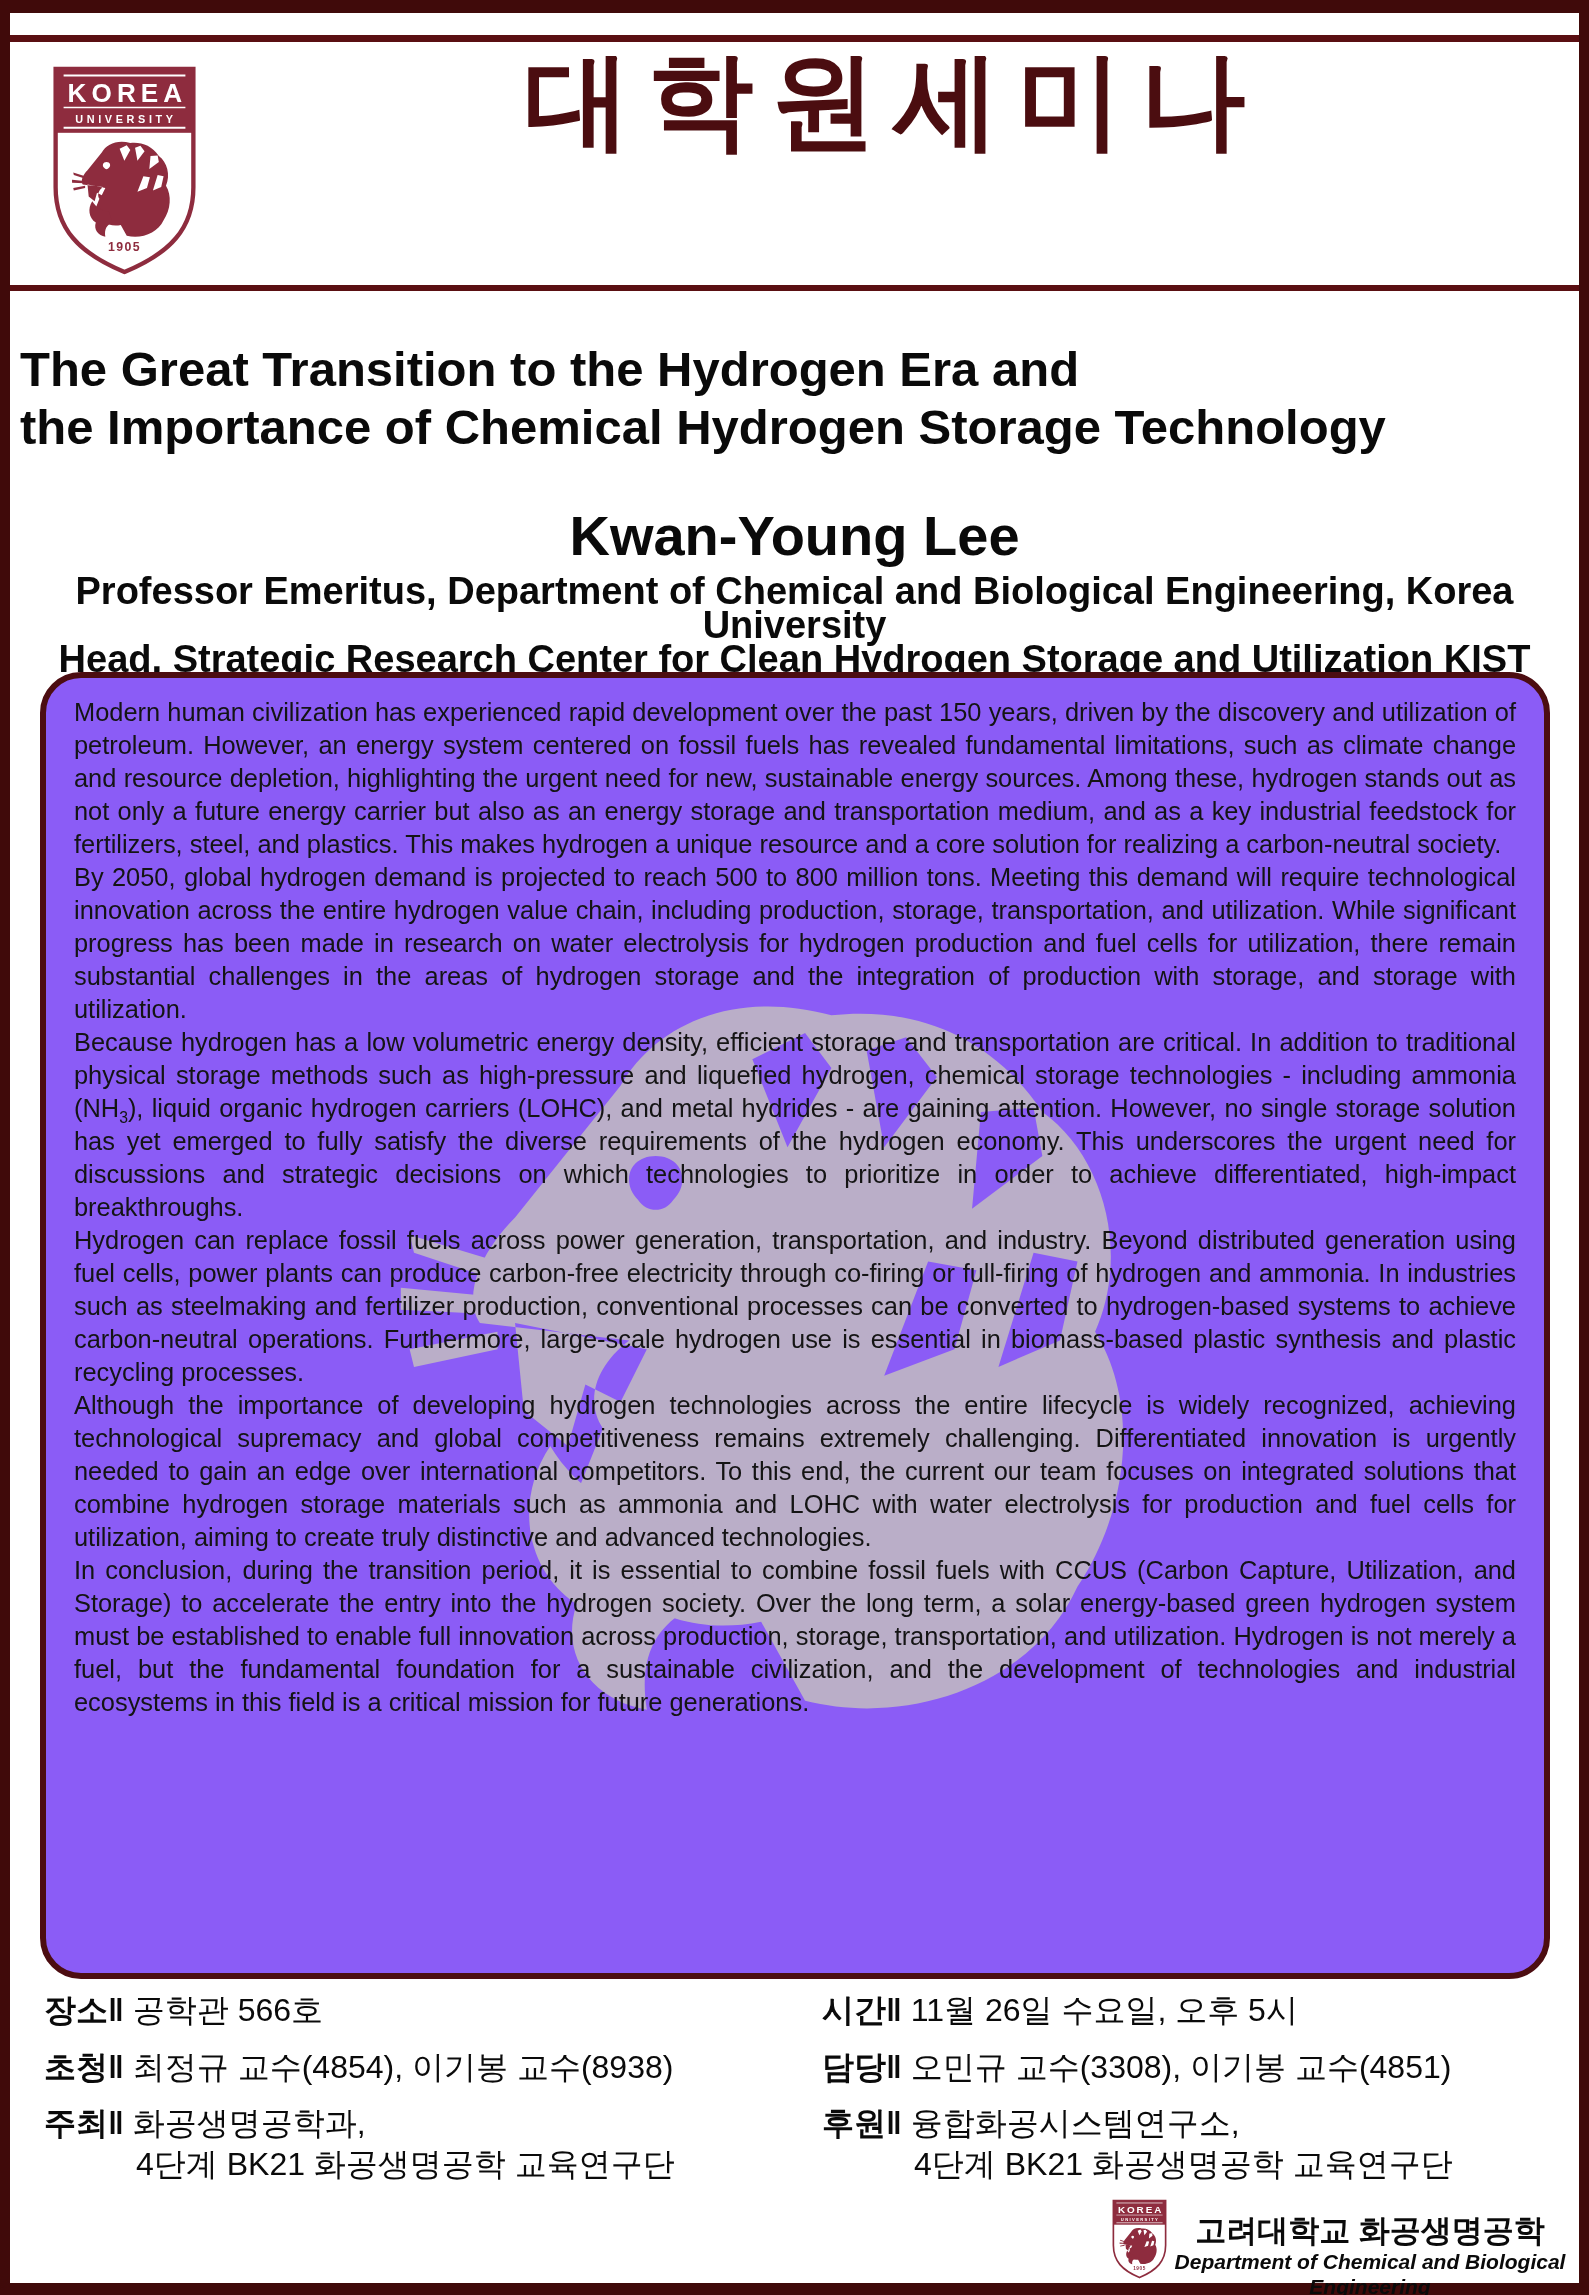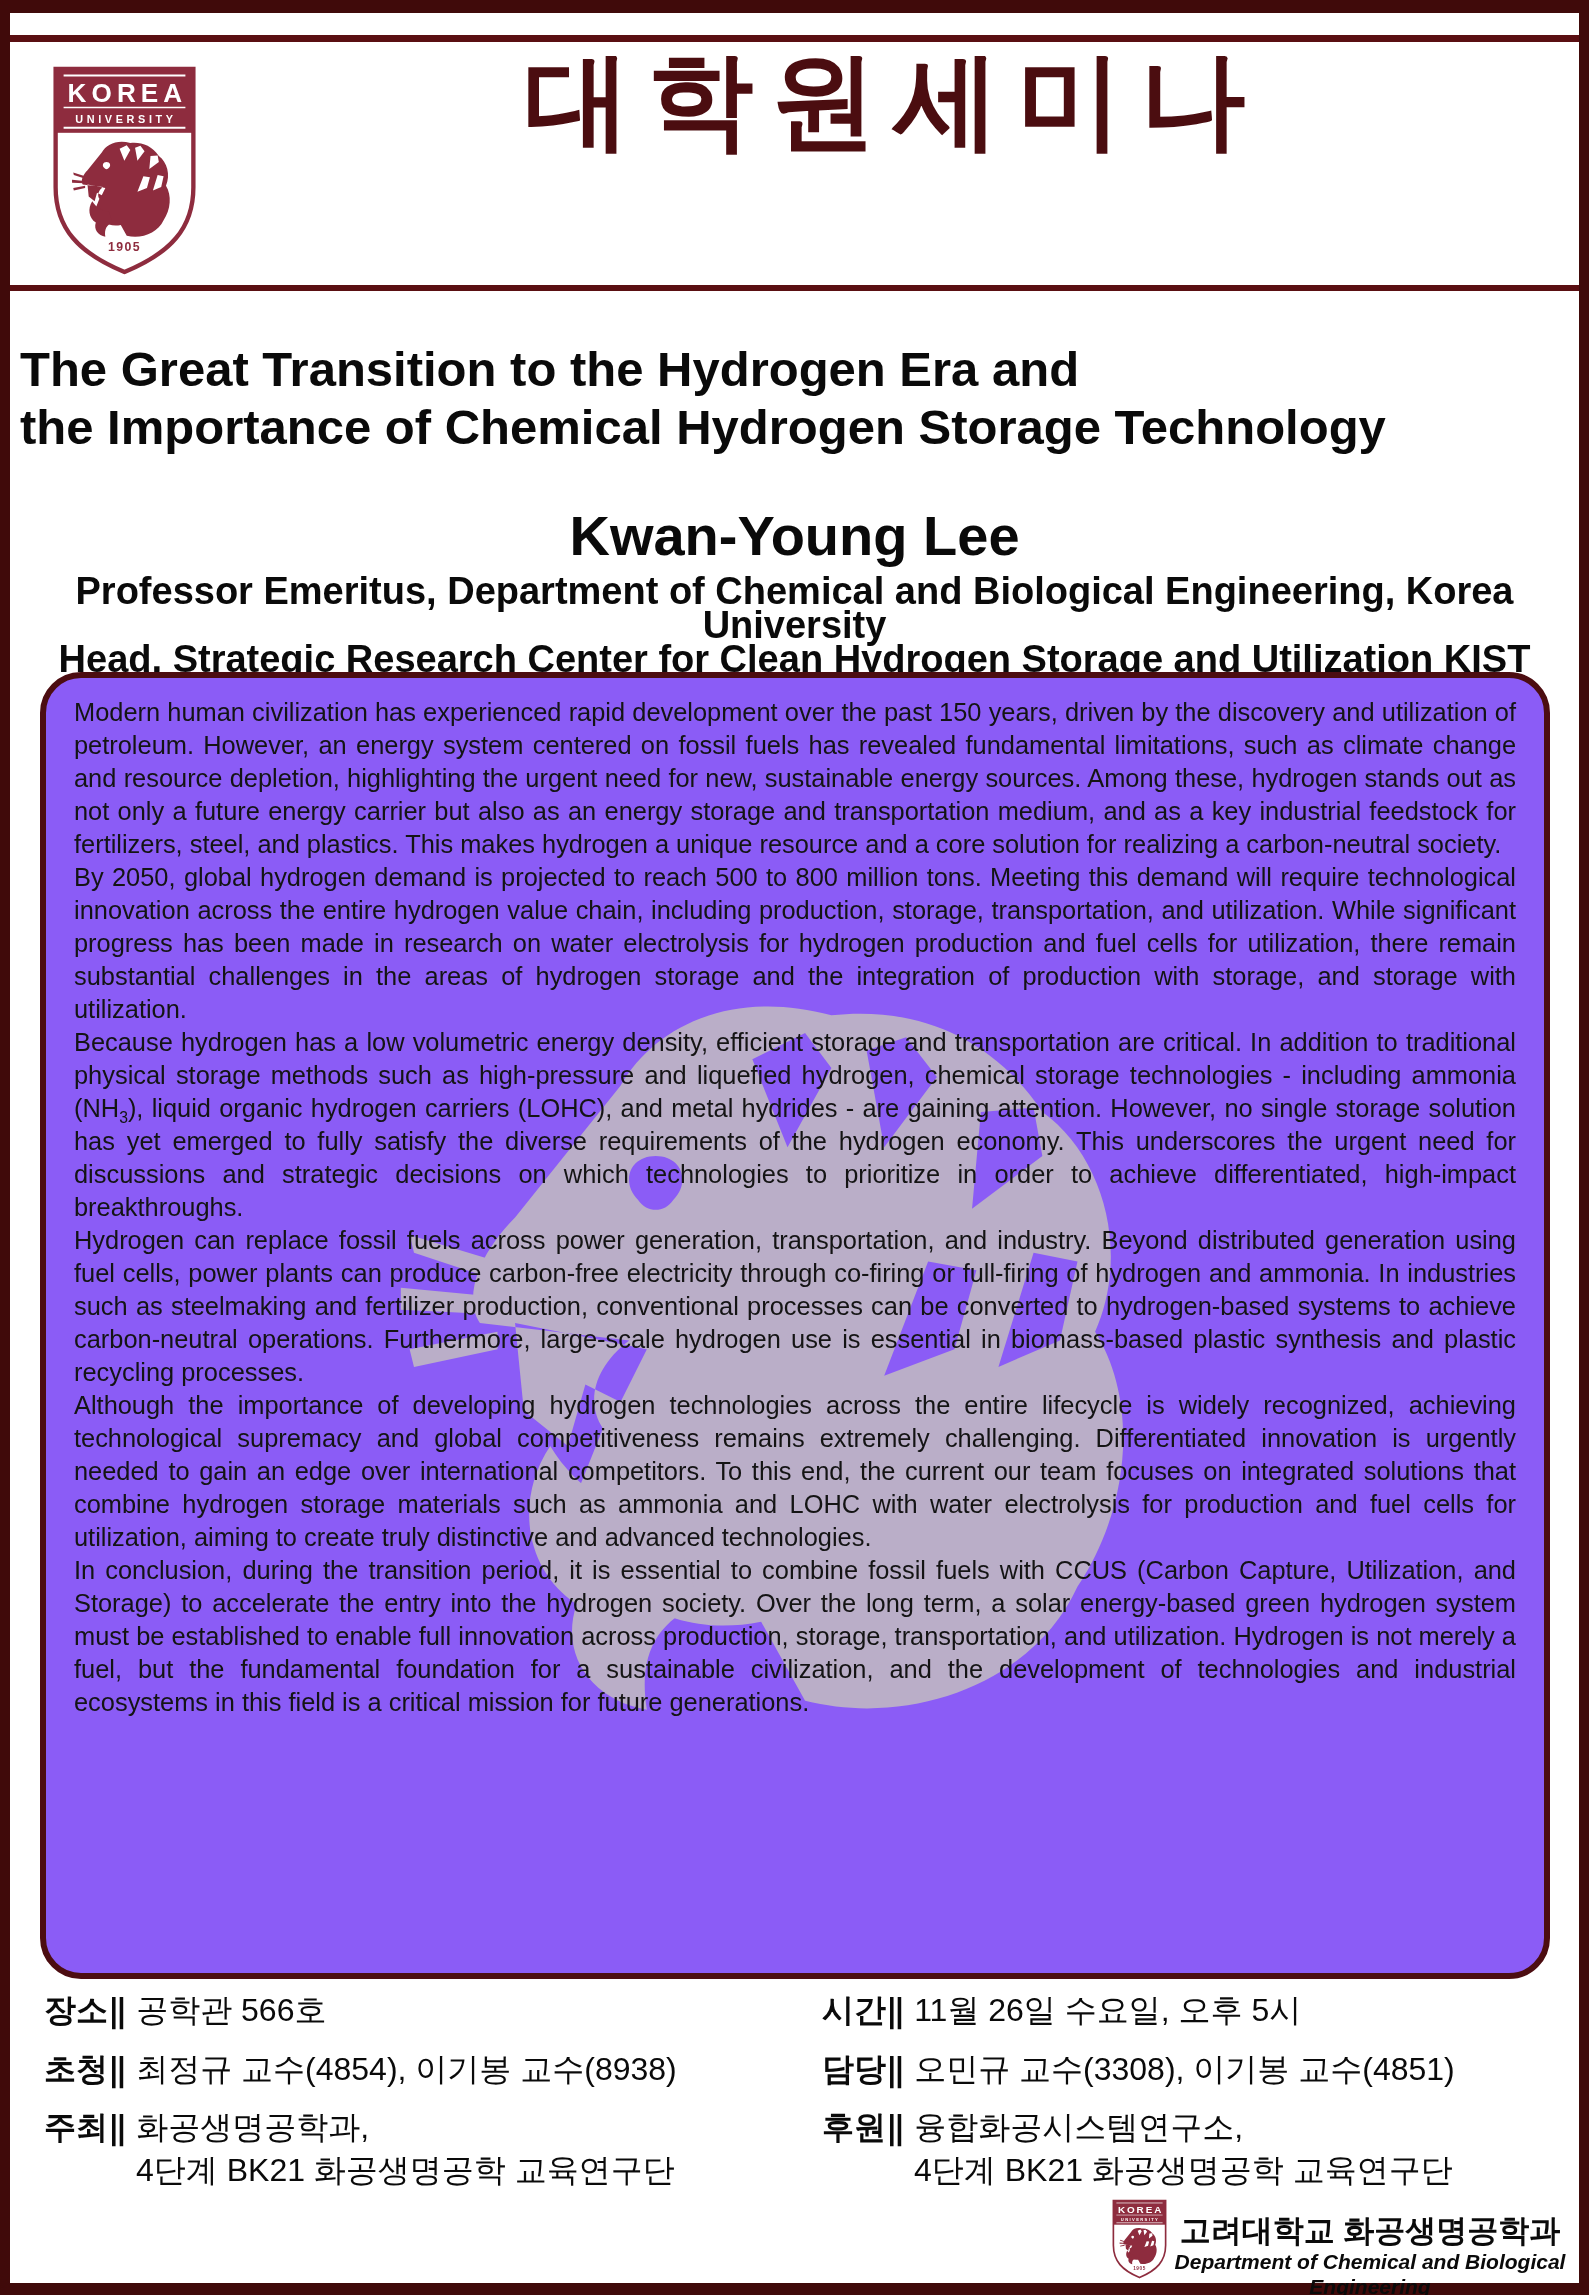--- a/index.html
+++ b/index.html
@@ -52,21 +52,21 @@
     font-size:25.4px;line-height:33px;text-align:justify;color:#141414;
   }
   .abstract-text p{margin:0;}
   .abstract-text sub{font-size:0.62em;line-height:0;}
 
   
   .details-col{position:absolute;top:1990px;font-size:32px;line-height:41px;color:#0a0a0a;}
   .col-left{left:44px;width:756px;}
   .col-right{left:822px;width:742px;}
   .detail-row{margin-bottom:15.5px;white-space:nowrap;}
-  .detail-label{font-weight:bold;font-family:Liberation Mono, monospace;}
+  .detail-label{font-weight:bold;}
   .detail-line2{padding-left:92px;white-space:nowrap;}
 
   
   .footer-shield{position:absolute;left:1112px;top:2199px;}
   .footer-text{position:absolute;left:1172px;top:2212px;width:396px;text-align:center;color:#0a0a0a;}
   .footer-ko{font-weight:bold;font-size:31px;line-height:37px;}
   .footer-en{font-weight:bold;font-style:italic;font-size:21px;line-height:25.4px;}
 </style>
 </head>
 <body>
@@ -167,16 +167,16 @@
     <span class="detail-label">후원‖</span>
     <span>융합화공시스템연구소,</span>
     <div class="detail-line2">4단계 BK21 화공생명공학 교육연구단</div>
   </div>
 </div>
 
 <svg class="footer-shield" viewBox="0 0 200 290" width="55" height="80">
   <use href="#ku-shield-full"></use>
 </svg>
 <div class="footer-text">
-  <div class="footer-ko">고려대학교 화공생명공학과</div>
+  <div class="footer-ko">고려대학교 화공생명공학</div>
   <div class="footer-en">Department of Chemical and Biological Engineering</div>
 </div>
 
 
 </body></html>

